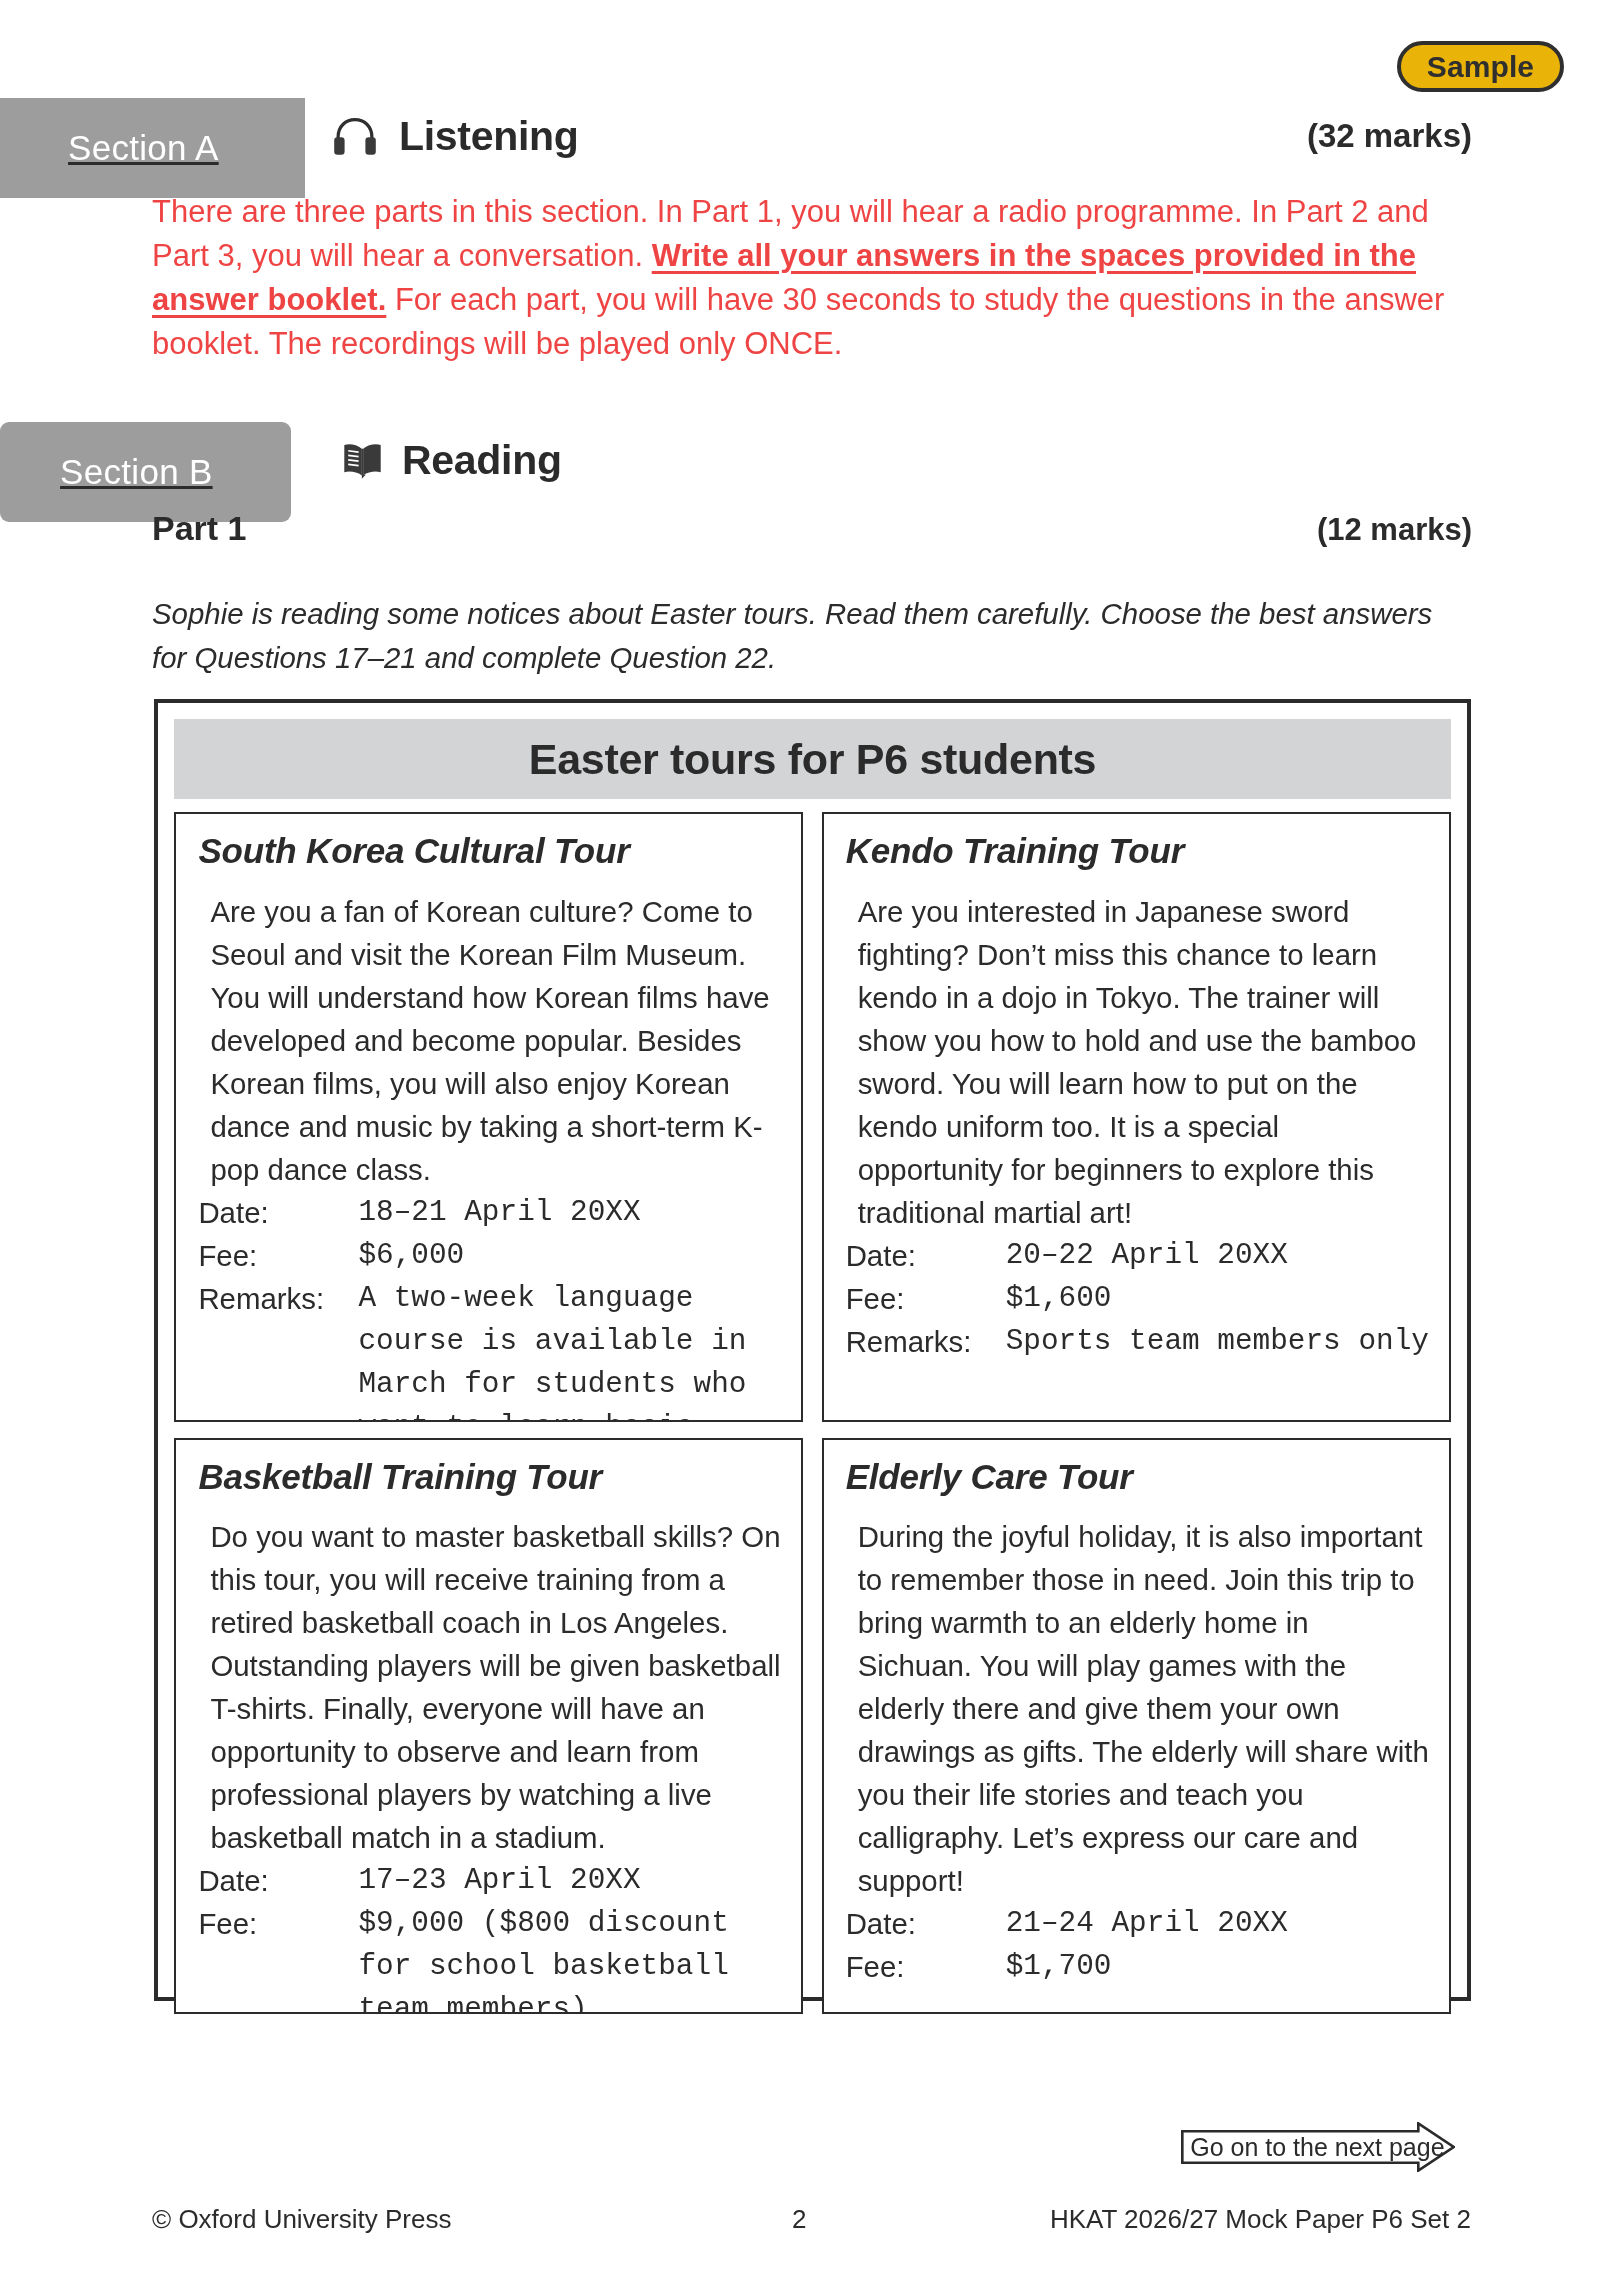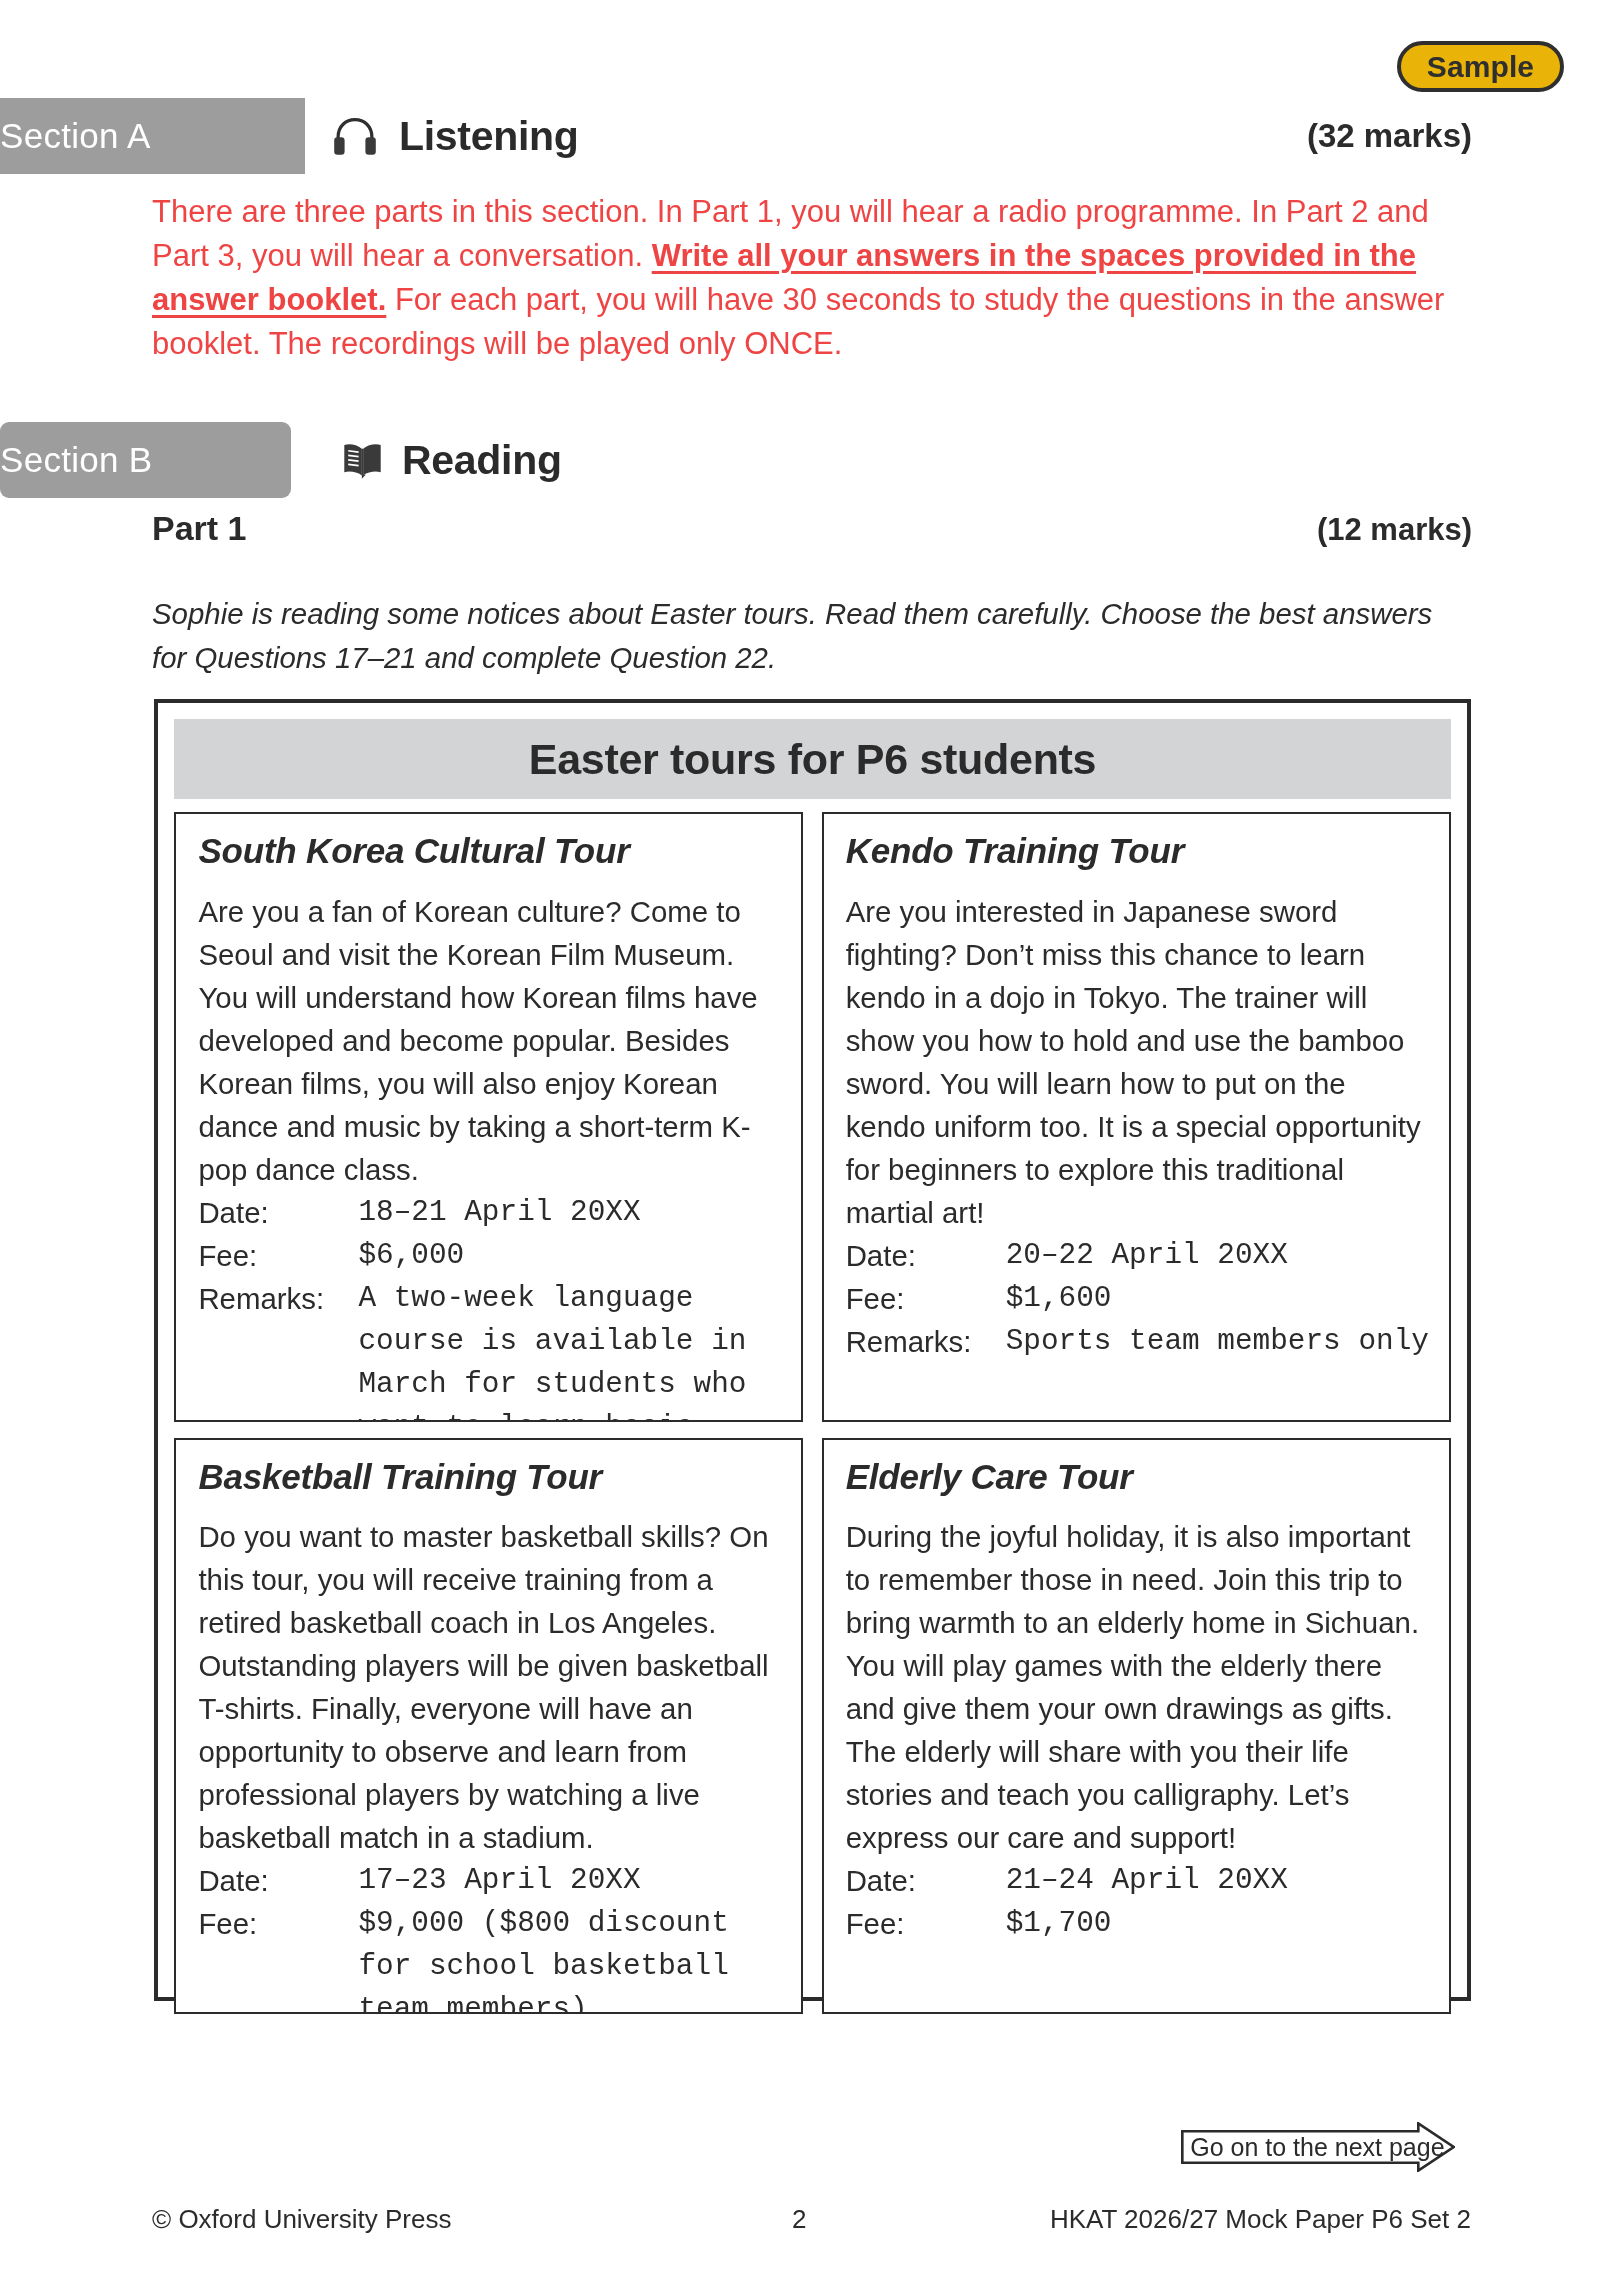--- a/index.html
+++ b/index.html
@@ -48,27 +48,28 @@
     position: absolute;
     left: 0;
     width: 1623px;
     height: 76px;
   }
   .section-tab {
     position: absolute;
     left: 0;
     top: 0;
     width: 305px;
-    height: 76px;
+    height: 100px;
     background: #9d9d9d;
     display: flex;
     align-items: center;
-    justify-content: flex-start;
+    justify-content: center;
     box-sizing: border-box;
     padding-right: 18.3px;
+    text-decoration: underline;
   }
   .section-tab span {
     color: #ffffff;
     font-size: 35px;
     font-weight: 400;
     letter-spacing: 0.3px;
   }
   .section-icon {
     position: absolute;
     top: 50%;
@@ -190,20 +191,21 @@
     font-weight: bold;
     font-style: italic;
     color: #2b2b2b;
     margin-bottom: 18.3px;
     letter-spacing: -0.2px;
   }
   .card-body {
     font-size: 29.4px;
     line-height: 43px;
     color: #2b2b2b;
+    margin-left: 12px;
   }
   .detail-rows { margin-top: 0; }
   .detail-row {
     display: flex;
     font-size: 29.4px;
     line-height: 43px;
     color: #2b2b2b;
   }
   .detail-label {
     flex: 0 0 auto;

